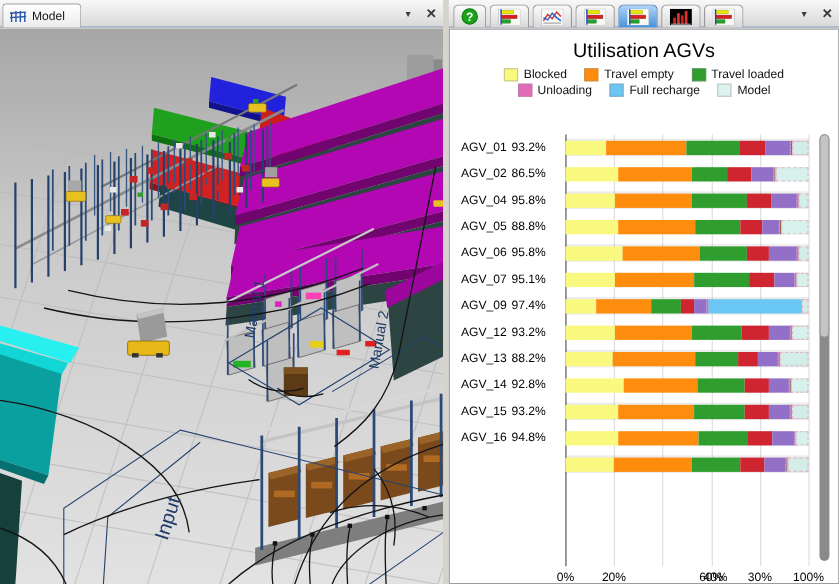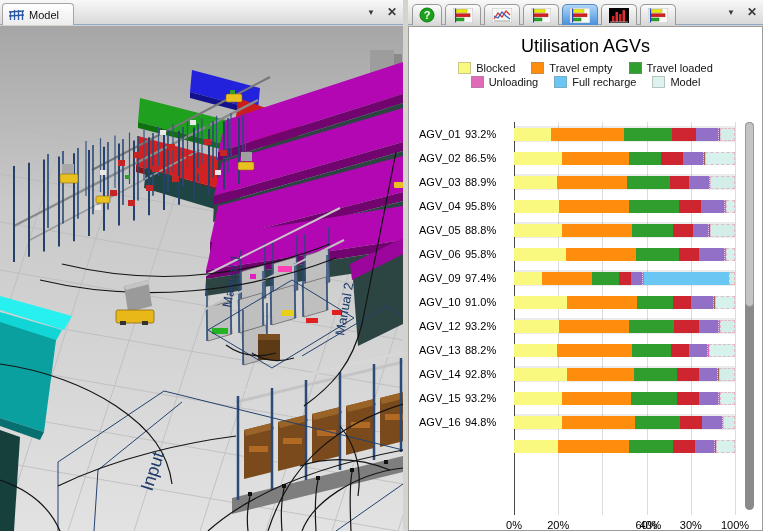--- a/index.html
+++ b/index.html
@@ -509,34 +509,20 @@
                 <span class="seg seg-travel_empty" style="width: 67.405px; background: rgb(254, 141, 14);"></span>
                 <span class="seg seg-travel_loaded" style="width: 32.045px; background: rgb(47, 158, 47);"></span>
                 <span class="seg seg-offset_travel_empty" style="width: 22.1px; background: rgb(206, 37, 48);"></span>
                 <span class="seg seg-offset_travel_loaded" style="width: 21.216px; background: rgb(147, 112, 200);"></span>
                 <span class="seg seg-loading" style="width: 0.442px; background: rgb(158, 97, 85);"></span>
                 <span class="seg seg-unloading" style="width: 0.442px; background: rgb(224, 108, 184);"></span>
                 <span class="seg seg-idle" style="width: 29.835px; background: rgb(220, 243, 239);"></span>
               </div>
             </div>
             <div class="agv-row">
-              <span class="agv-label">AGV_03</span>
-              <span class="agv-pct">88.9%</span>
-              <div class="agv-track">
-                <span class="seg seg-blocked" style="width: 43.095px; background: rgb(249, 249, 127);"></span>
-                <span class="seg seg-travel_empty" style="width: 70.057px; background: rgb(254, 141, 14);"></span>
-                <span class="seg seg-travel_loaded" style="width: 43.095px; background: rgb(47, 158, 47);"></span>
-                <span class="seg seg-offset_travel_empty" style="width: 19.227px; background: rgb(206, 37, 48);"></span>
-                <span class="seg seg-offset_travel_loaded" style="width: 20.111px; background: rgb(147, 112, 200);"></span>
-                <span class="seg seg-loading" style="width: 0.442px; background: rgb(158, 97, 85);"></span>
-                <span class="seg seg-unloading" style="width: 0.442px; background: rgb(224, 108, 184);"></span>
-                <span class="seg seg-idle" style="width: 24.531px; background: rgb(220, 243, 239);"></span>
-              </div>
-            </div>
-            <div class="agv-row">
               <span class="agv-label">AGV_04</span>
               <span class="agv-pct">95.8%</span>
               <div class="agv-track">
                 <span class="seg seg-blocked" style="width: 45.084px; background: rgb(249, 249, 127);"></span>
                 <span class="seg seg-travel_empty" style="width: 70.057px; background: rgb(254, 141, 14);"></span>
                 <span class="seg seg-travel_loaded" style="width: 49.946px; background: rgb(47, 158, 47);"></span>
                 <span class="seg seg-offset_travel_empty" style="width: 22.321px; background: rgb(206, 37, 48);"></span>
                 <span class="seg seg-offset_travel_loaded" style="width: 23.426px; background: rgb(147, 112, 200);"></span>
                 <span class="seg seg-loading" style="width: 0.442px; background: rgb(158, 97, 85);"></span>
                 <span class="seg seg-unloading" style="width: 0.442px; background: rgb(224, 108, 184);"></span>
@@ -565,46 +551,46 @@
                 <span class="seg seg-travel_empty" style="width: 70.057px; background: rgb(254, 141, 14);"></span>
                 <span class="seg seg-travel_loaded" style="width: 43.095px; background: rgb(47, 158, 47);"></span>
                 <span class="seg seg-offset_travel_empty" style="width: 19.89px; background: rgb(206, 37, 48);"></span>
                 <span class="seg seg-offset_travel_loaded" style="width: 25.857px; background: rgb(147, 112, 200);"></span>
                 <span class="seg seg-loading" style="width: 0.442px; background: rgb(158, 97, 85);"></span>
                 <span class="seg seg-unloading" style="width: 0.442px; background: rgb(224, 108, 184);"></span>
                 <span class="seg seg-idle" style="width: 9.282px; background: rgb(220, 243, 239);"></span>
               </div>
             </div>
             <div class="agv-row">
+              <span class="agv-label">AGV_07</span>
+              <span class="agv-pct">95.1%</span>
+              <div class="agv-track">
+                <span class="seg seg-blocked" style="width: 45.084px; background: rgb(249, 249, 127);"></span>
+                <span class="seg seg-travel_empty" style="width: 72.046px; background: rgb(254, 141, 14);"></span>
+                <span class="seg seg-travel_loaded" style="width: 49.946px; background: rgb(47, 158, 47);"></span>
+                <span class="seg seg-offset_travel_empty" style="width: 22.984px; background: rgb(206, 37, 48);"></span>
+                <span class="seg seg-offset_travel_loaded" style="width: 19.227px; background: rgb(147, 112, 200);"></span>
+                <span class="seg seg-loading" style="width: 0.442px; background: rgb(158, 97, 85);"></span>
+                <span class="seg seg-unloading" style="width: 0.442px; background: rgb(224, 108, 184);"></span>
+                <span class="seg seg-idle" style="width: 10.829px; background: rgb(220, 243, 239);"></span>
+              </div>
+            </div>
+            <div class="agv-row">
               <span class="agv-label">AGV_09</span>
               <span class="agv-pct">97.4%</span>
               <div class="agv-track">
                 <span class="seg seg-blocked" style="width: 28.067px; background: rgb(249, 249, 127);"></span>
                 <span class="seg seg-travel_empty" style="width: 49.946px; background: rgb(254, 141, 14);"></span>
                 <span class="seg seg-travel_loaded" style="width: 26.962px; background: rgb(47, 158, 47);"></span>
                 <span class="seg seg-offset_travel_empty" style="width: 11.934px; background: rgb(206, 37, 48);"></span>
                 <span class="seg seg-offset_travel_loaded" style="width: 12.155px; background: rgb(147, 112, 200);"></span>
                 <span class="seg seg-loading" style="width: 0.442px; background: rgb(158, 97, 85);"></span>
                 <span class="seg seg-unloading" style="width: 0.442px; background: rgb(224, 108, 184);"></span>
                 <span class="seg seg-full_recharge" style="width: 85.306px; background: rgb(106, 198, 242);"></span>
                 <span class="seg seg-idle" style="width: 5.746px; background: rgb(220, 243, 239);"></span>
-              </div>
-            </div>
-            <div class="agv-row">
-              <span class="agv-label">AGV_10</span>
-              <span class="agv-pct">91.0%</span>
-              <div class="agv-track">
-                <span class="seg seg-blocked" style="width: 53.04px; background: rgb(249, 249, 127);"></span>
-                <span class="seg seg-travel_empty" style="width: 70.057px; background: rgb(254, 141, 14);"></span>
-                <span class="seg seg-travel_loaded" style="width: 36.023px; background: rgb(47, 158, 47);"></span>
-                <span class="seg seg-offset_travel_empty" style="width: 17.901px; background: rgb(206, 37, 48);"></span>
-                <span class="seg seg-offset_travel_loaded" style="width: 23.205px; background: rgb(147, 112, 200);"></span>
-                <span class="seg seg-loading" style="width: 0.442px; background: rgb(158, 97, 85);"></span>
-                <span class="seg seg-unloading" style="width: 0.442px; background: rgb(224, 108, 184);"></span>
-                <span class="seg seg-idle" style="width: 19.89px; background: rgb(220, 243, 239);"></span>
               </div>
             </div>
             <div class="agv-row">
               <span class="agv-label">AGV_12</span>
               <span class="agv-pct">93.2%</span>
               <div class="agv-track">
                 <span class="seg seg-blocked" style="width: 45.084px; background: rgb(249, 249, 127);"></span>
                 <span class="seg seg-travel_empty" style="width: 70.057px; background: rgb(254, 141, 14);"></span>
                 <span class="seg seg-travel_loaded" style="width: 45.084px; background: rgb(47, 158, 47);"></span>
                 <span class="seg seg-offset_travel_empty" style="width: 24.973px; background: rgb(206, 37, 48);"></span>

